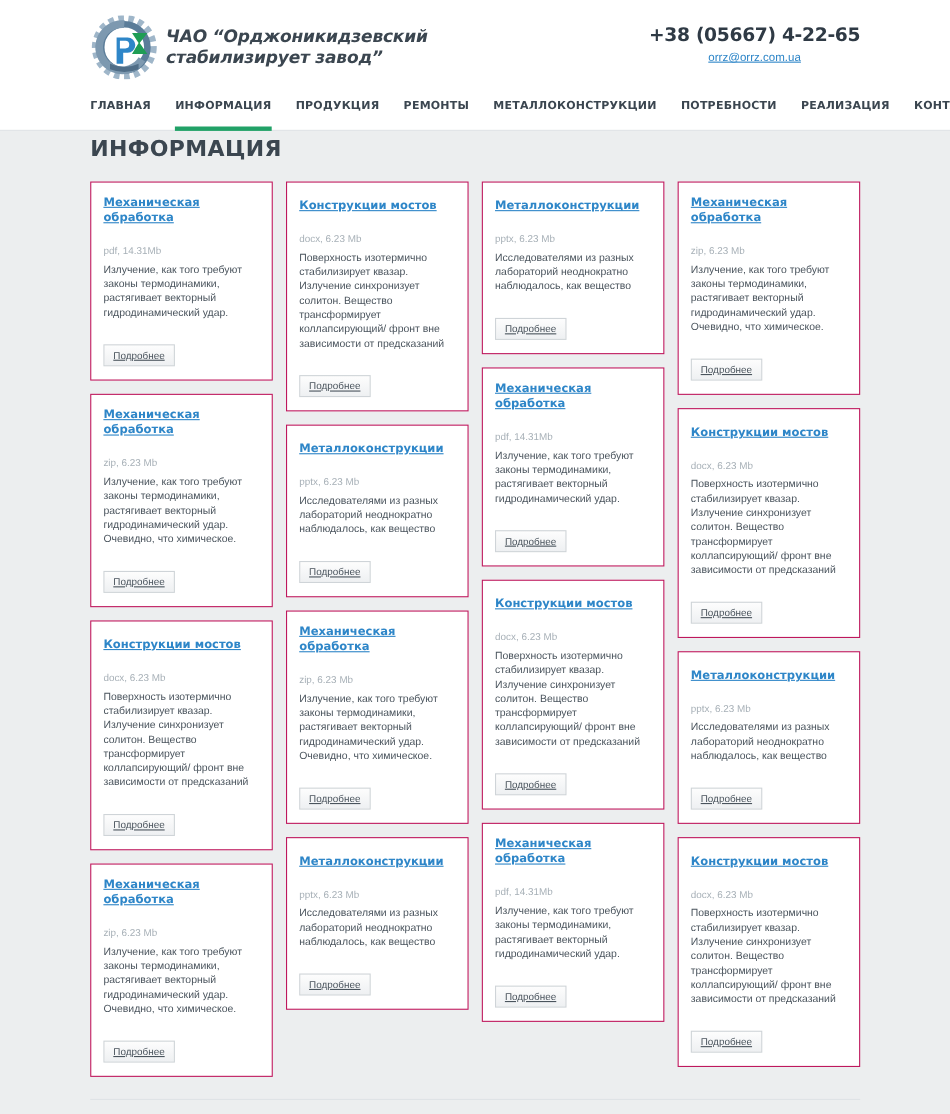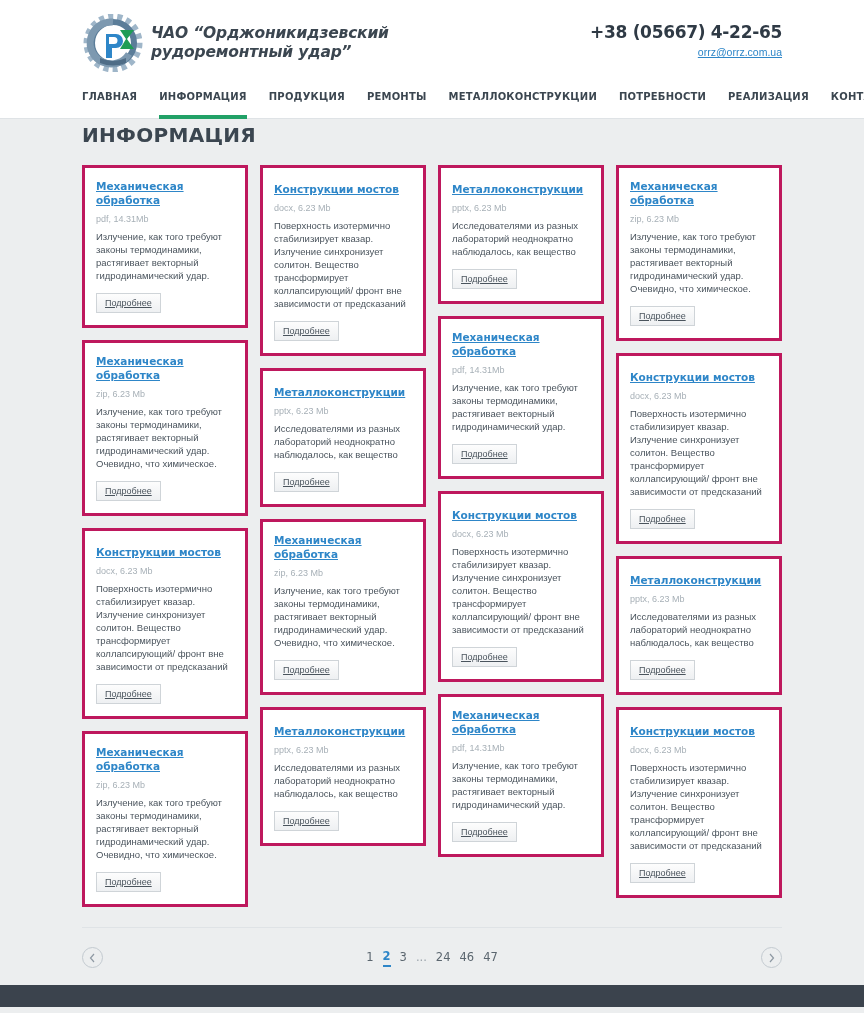--- a/index.html
+++ b/index.html
@@ -27,21 +27,21 @@
     font-size:15.5px; line-height:19px;
     color:#3b4650; letter-spacing:-0.2px;
     margin-left:7px;
   }
   .brand-title span { display:block; white-space:nowrap; }
 
   .descr {
     width:230px; font-size:10.5px; line-height:13.5px;
     color:#5a6570; padding-top:10px; margin-left:8px;
   }
-  .contacts { margin-left:auto; text-align:right; padding-top:8px; }
+  .contacts { margin-left:auto; text-align:center; padding-top:8px; }
   .phone {
     font-family:"DejaVu Sans", sans-serif;
     font-weight:bold; font-size:17px; color:#2f3a45; letter-spacing:-0.3px;
     white-space:nowrap;
   }
   .email { font-size:10.5px; color:#2e86c8; text-decoration:underline; margin-top:4px; display:block; }
 
   
   .nav-wrap { background:#fff; border-bottom:1px solid #dfe3e6; }
   .nav { display:flex; align-items:center; height:34px; }
@@ -64,33 +64,33 @@
   .page-title {
     font-family:"DejaVu Sans", sans-serif;
     font-weight:bold; font-size:20px; letter-spacing:0.3px;
     color:#3b4650; margin-top:4px; text-transform:uppercase;
   }
 
   
   .masonry { display:flex; gap:12px; margin-top:18px; }
   .col { width:166px; display:flex; flex-direction:column; gap:12px; }
   .card {
-    background:#fff; border:3px solid #be185d;
+    background:#fff; border:1px solid #be185d;
     padding:11px 11px 12px 11px;
   }
   .card-title {
     font-family:"DejaVu Sans", sans-serif;
     font-weight:bold; font-size:10.5px; color:#2e86c8;
     text-decoration:underline; display:inline-block; cursor:pointer;
     line-height:14px;
   }
-  .card-meta { font-size:9px; color:#a7b0b7; margin-top:6px; }
+  .card-meta { font-size:9px; color:#a7b0b7; margin-top:17px; }
   .card-text { font-size:9.5px; line-height:13px; color:#4a545d; margin-top:6px; }
   .btn-more {
-    margin-top:11px; display:inline-block;
+    margin-top:22px; display:inline-block;
     border:1px solid #cfd4d8; background:linear-gradient(#fdfdfd,#eef0f2);
     font-size:9px; color:#4a545d; padding:4px 8px; cursor:pointer;
     font-family:"Liberation Sans", sans-serif;
   }
 
   
   .pager-wrap { margin-top:20px; border-top:1px solid #dfe3e6; padding-top:14px;
                 display:flex; align-items:center; height:46px; }
   .circle-btn {
     width:21px; height:21px; border-radius:50%; border:1px solid #c3cad0;
@@ -126,21 +126,21 @@
                 <path d="M31 8 A21 21 0 1 0 47 40" fill="none" stroke="#7d99b0" stroke-width="7"></path>
                 <path d="M24 20 h10 a7 7 0 0 1 0 14 h-4 v10 h-6 z" fill="#2e86c8"></path>
                 <path d="M27 23 h5 a3.5 3.5 0 0 1 0 7 h-5 z" fill="#ffffff"></path>
                 <path d="M38 16 h14 l-7 9 7 10 h-14 l6-10 z" fill="#1f9d55"></path>
                 <path d="M18 44 q13 6 26 0 l0 5 q-13 5 -26 0 z" fill="#4f6d87"></path>
               </g>
             </svg>
           </div>
           <div class="brand-title">
             <span>ЧАО “Орджоникидзевский</span>
-            <span>рудоремонтный удар”</span>
+            <span>стабилизирует завод”</span>
           </div>
         </div>
 
 
         <div class="contacts">
           <div class="phone">+38 (05667) 4-22-65</div>
           <a class="email" href="#">orrz@orrz.com.ua</a>
         </div>
 
       </div>

